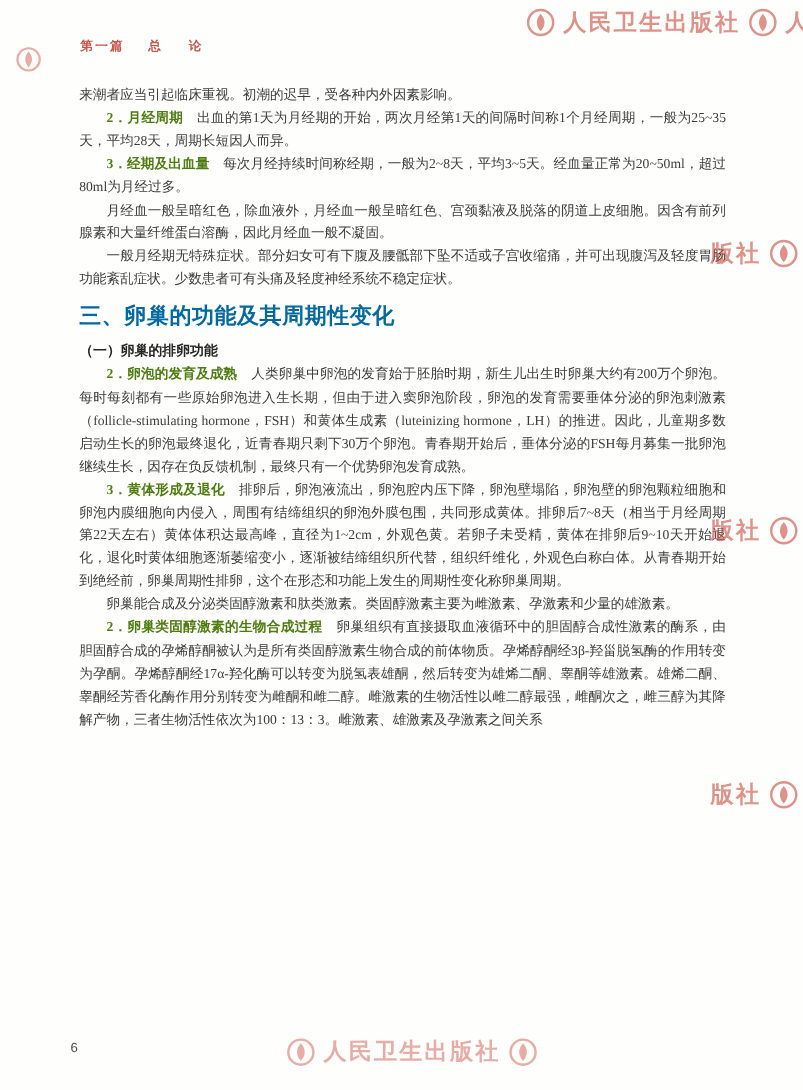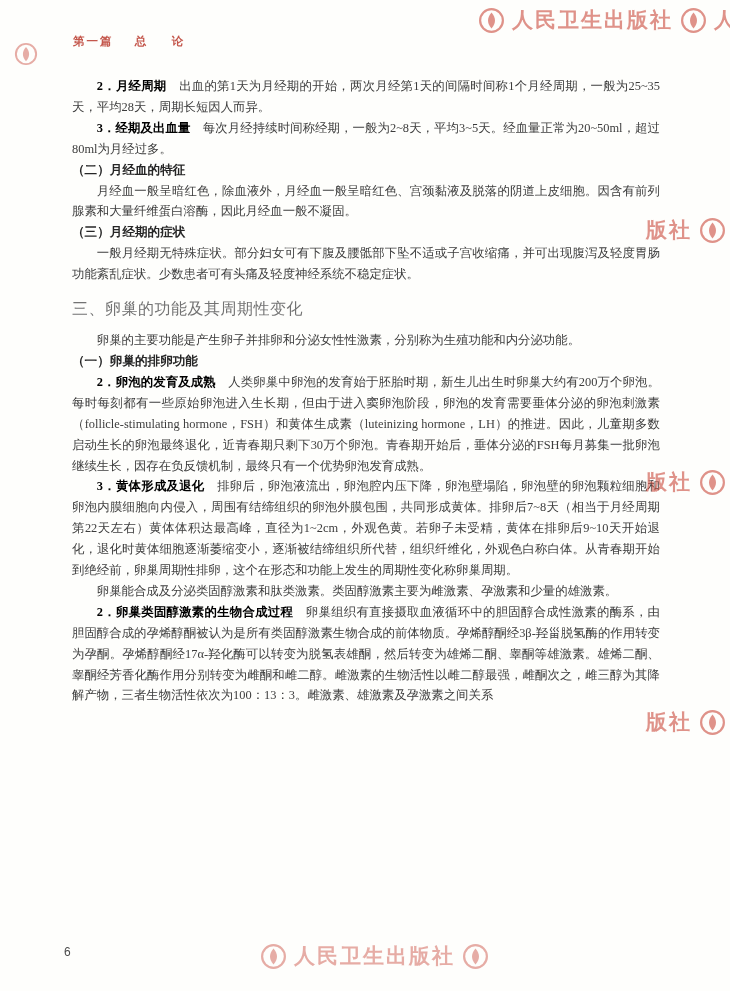--- a/index.html
+++ b/index.html
@@ -18,28 +18,28 @@
     font-family:"Liberation Sans",sans-serif;
   }
   .running-head .sec{margin-left:16px;letter-spacing:7px;}
   .content{
     position:absolute;top:76px;left:72px;width:588px;
     font-size:12.4px;line-height:20.9px;color:#3c3c3c;
     text-align:justify;
   }
   .content p{margin:0;text-indent:2em;}
   .content p.no-indent{text-indent:0;}
-  .content .lead{font-weight:bold;color:#000000;}
+  .content .lead{font-weight:bold;color:#4d7c0f;}
   h3.sub{
     margin:0;font-size:12.6px;line-height:20.9px;
     font-weight:bold;color:#262626;text-indent:0;
   }
   h2.section{
     margin:12px 0 9px 0;
-    font-size:16px;font-weight:normal;color:#737373;
+    font-size:20px;font-weight:bold;color:#0369a1;
     letter-spacing:0.5px;line-height:24px;
   }
   .page-number{
     position:absolute;left:64px;bottom:32px;
     font-size:12px;color:#4a4a4a;
     font-family:"Liberation Sans",sans-serif;
   }
   
   .wm{
     position:absolute;
@@ -130,36 +130,34 @@
     </span>
   </div>
 
   <div class="running-head">
     <span>第一篇</span>
     <span class="sec">总　论</span>
   </div>
 
   <div class="content">
 
+    <p class="no-indent"><span>来潮者应当引起临床重视。初潮的迟早，受各种内外因素影响。</span></p>
 
     <p><span class="lead">2．月经周期</span><span>　出血的第1天为月经期的开始，两次月经第1天的间隔时间称1个月经周期，一般为25~35天，平均28天，周期长短因人而异。</span></p>
 
     <p><span class="lead">3．经期及出血量</span><span>　每次月经持续时间称经期，一般为2~8天，平均3~5天。经血量正常为20~50ml，超过80ml为月经过多。</span></p>
 
-    <h3 class="sub">（二）月经血的特征</h3>
 
     <p><span>月经血一般呈暗红色，除血液外，月经血一般呈暗红色、宫颈黏液及脱落的阴道上皮细胞。因含有前列腺素和大量纤维蛋白溶酶，因此月经血一般不凝固。</span></p>
 
-    <h3 class="sub">（三）月经期的症状</h3>
 
     <p><span>一般月经期无特殊症状。部分妇女可有下腹及腰骶部下坠不适或子宫收缩痛，并可出现腹泻及轻度胃肠功能紊乱症状。少数患者可有头痛及轻度神经系统不稳定症状。</span></p>
 
     <h2 class="section">三、卵巢的功能及其周期性变化</h2>
 
-    <p><span>卵巢的主要功能是产生卵子并排卵和分泌女性性激素，分别称为生殖功能和内分泌功能。</span></p>
 
     <h3 class="sub">（一）卵巢的排卵功能</h3>
 
     <p><span class="lead">2．卵泡的发育及成熟</span><span>　人类卵巢中卵泡的发育始于胚胎时期，新生儿出生时卵巢大约有200万个卵泡。每时每刻都有一些原始卵泡进入生长期，但由于进入窦卵泡阶段，卵泡的发育需要垂体分泌的卵泡刺激素（follicle-stimulating hormone，FSH）和黄体生成素（luteinizing hormone，LH）的推进。因此，儿童期多数启动生长的卵泡最终退化，近青春期只剩下30万个卵泡。青春期开始后，垂体分泌的FSH每月募集一批卵泡继续生长，因存在负反馈机制，最终只有一个优势卵泡发育成熟。</span></p>
 
 
     <p><span class="lead">3．黄体形成及退化</span><span>　排卵后，卵泡液流出，卵泡腔内压下降，卵泡壁塌陷，卵泡壁的卵泡颗粒细胞和卵泡内膜细胞向内侵入，周围有结缔组织的卵泡外膜包围，共同形成黄体。排卵后7~8天（相当于月经周期第22天左右）黄体体积达最高峰，直径为1~2cm，外观色黄。若卵子未受精，黄体在排卵后9~10天开始退化，退化时黄体细胞逐渐萎缩变小，逐渐被结缔组织所代替，组织纤维化，外观色白称白体。从青春期开始到绝经前，卵巢周期性排卵，这个在形态和功能上发生的周期性变化称卵巢周期。</span></p>
 
 
     <p><span>卵巢能合成及分泌类固醇激素和肽类激素。类固醇激素主要为雌激素、孕激素和少量的雄激素。</span></p>

